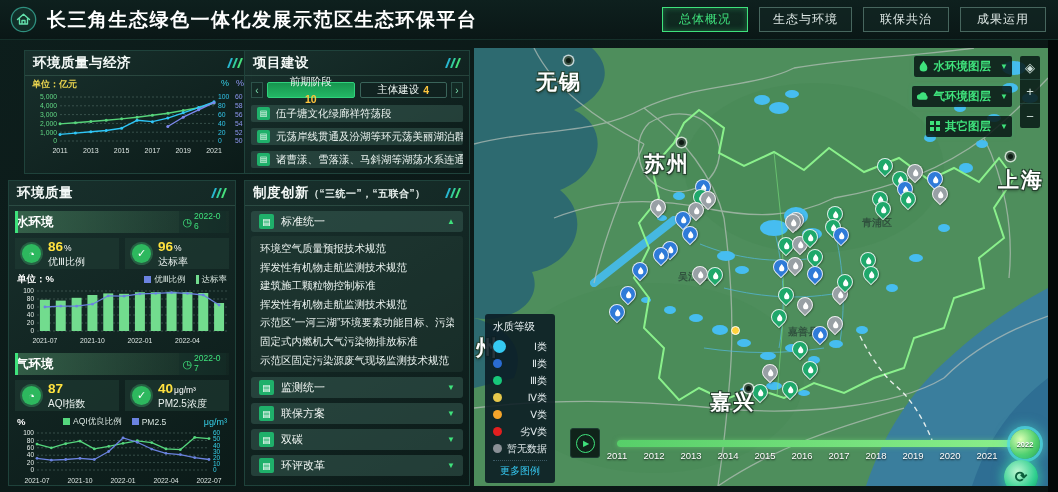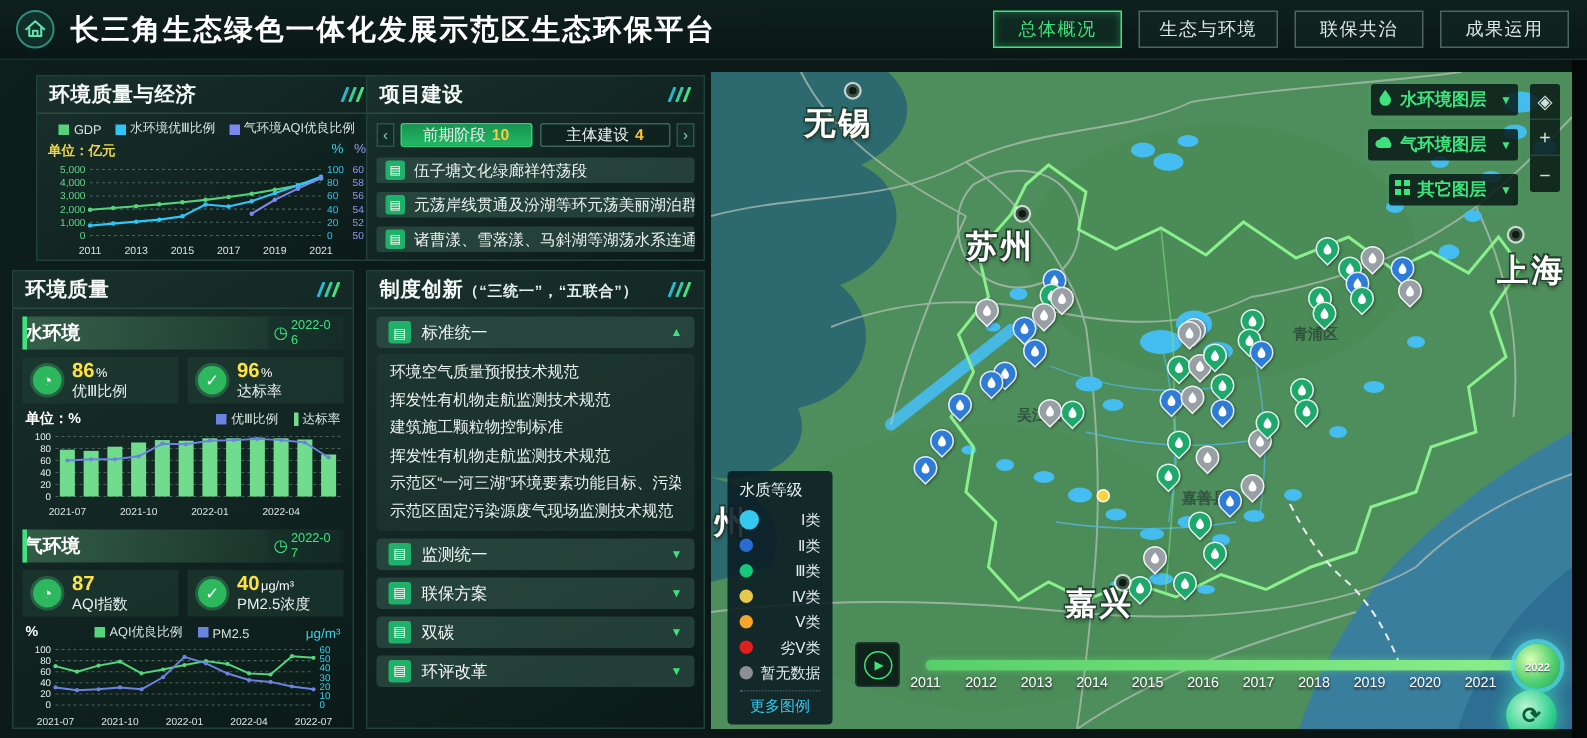--- a/index.html
+++ b/index.html
@@ -55,21 +55,21 @@
   .unit-b{color:#fff;font-weight:bold;font-size:9.5px;}
   .cl{display:flex;gap:10px;align-items:center;color:#d7e4de;font-size:8.5px;}
   .cl .leg-bar{width:3px;height:9px;display:inline-block;}
   
   .tabs{display:flex;align-items:center;gap:4px;margin:6px 6px 0;height:16px;}
   .tarrow{width:12px;height:16px;flex:none;background:rgba(20,42,38,.85);border:1px solid #2c524a;color:#7fe0b0;
     font-size:10px;display:flex;align-items:center;justify-content:center;cursor:pointer;}
   .tabwrap{display:flex;flex:1;gap:5px;}
   .tab{flex:1;height:16px;display:flex;align-items:center;justify-content:center;gap:4px;font-size:10.5px;
     color:#eaf3ef;border:1px solid #3a645a;background:rgba(16,34,31,.6);cursor:pointer;border-radius:2px;}
-  .tab.active{background:linear-gradient(#17954f,#23b765);border-color:#2fd27c;}
+  .tab.active{background:linear-gradient(#17954f,#23b765);border-color:#2fd27c;flex-direction:column;}
   .tab .cnt{color:#ffc53d;font-weight:bold;}
   .plist{margin:7px 6px 0;display:flex;flex-direction:column;gap:6px;}
   .pitem{height:17px;background:rgba(58,96,85,.5);display:flex;align-items:center;gap:6px;padding:0 6px;
     font-size:10.5px;color:#eaf2ef;white-space:nowrap;overflow:hidden;border-radius:2px;cursor:pointer;}
   .doc{width:13px;height:13px;flex:none;background:#1fb06a;border-radius:2px;color:#fff;font-size:8px;
     display:flex;align-items:center;justify-content:center;}
   
   .acc{margin:5px 6px 0;height:21px;background:rgba(58,96,85,.5);border-radius:3px;display:flex;align-items:center;
     gap:7px;padding:0 8px;font-size:11px;color:#f2f7f4;cursor:pointer;}
   .acc .doc{width:15px;height:15px;font-size:9px;}
@@ -150,34 +150,20 @@
     <div class="phead">
       <span class="ptitle">环境质量与经济</span>
       <span class="slashes">
         <svg width="18" height="10" viewBox="0 0 18 10">
             <path d="M3 10 L7 0" stroke="#28b7cf" stroke-width="2"></path>
             <path d="M8 10 L12 0" stroke="#34cf9c" stroke-width="2"></path>
             <path d="M13 10 L17 0" stroke="#46e07c" stroke-width="2"></path>
           </svg>
       </span>
     </div>
-    <div class="eco-legend" id="ecoLegend">
-        <span class="leg-item">
-          <span class="leg-sq" style="background: rgb(86, 211, 122);"></span>
-          <span>GDP</span>
-        </span>
-        <span class="leg-item">
-          <span class="leg-sq" style="background: rgb(47, 198, 247);"></span>
-          <span>水环境优Ⅲ比例</span>
-        </span>
-        <span class="leg-item">
-          <span class="leg-sq" style="background: rgb(125, 136, 238);"></span>
-          <span>气环境AQI优良比例</span>
-        </span>
-      </div>
     <div class="eco-units">
       <span class="u-yellow">单位：亿元</span>
       <span><span class="u-cyan">%</span><span class="u-purple">%</span></span>
     </div>
     <svg id="ecoChart" class="chartsvg" width="224" height="72" viewBox="0 0 224 72">
         <line x1="34" y1="50" x2="188" y2="50" stroke="#47635c" stroke-width="0.7" stroke-dasharray="2,2"></line>
         <text x="31" y="52.3" text-anchor="end" fill="#62d985" font-size="6.8">0</text>
         <text x="192" y="52.3" text-anchor="start" fill="#32c5ea" font-size="6.8">0</text>
         <text x="209" y="52.3" text-anchor="start" fill="#8f98f2" font-size="6.8">50</text>
         <line x1="34" y1="41.2" x2="188" y2="41.2" stroke="#47635c" stroke-width="0.7" stroke-dasharray="2,2"></line>
@@ -478,20 +464,21 @@
           <span class="doc">▤</span>
           <span>标准统一</span>
           <span class="caret">▲</span>
         </div>
         <div class="ilist">
           <div class="iitem">环境空气质量预报技术规范</div>
           <div class="iitem">挥发性有机物走航监测技术规范</div>
           <div class="iitem">建筑施工颗粒物控制标准</div>
           <div class="iitem">挥发性有机物走航监测技术规范</div>
           <div class="iitem">示范区“一河三湖”环境要素功能目标、污染防治</div>
+          <div class="iitem">固定式内燃机大气污染物排放标准</div>
           <div class="iitem">示范区固定污染源废气现场监测技术规范</div>
         </div>
         <div class="acc">
           <span class="doc">▤</span>
           <span>监测统一</span>
           <span class="caret">▼</span>
         </div>
         <div class="acc">
           <span class="doc">▤</span>
           <span>联保方案</span>

